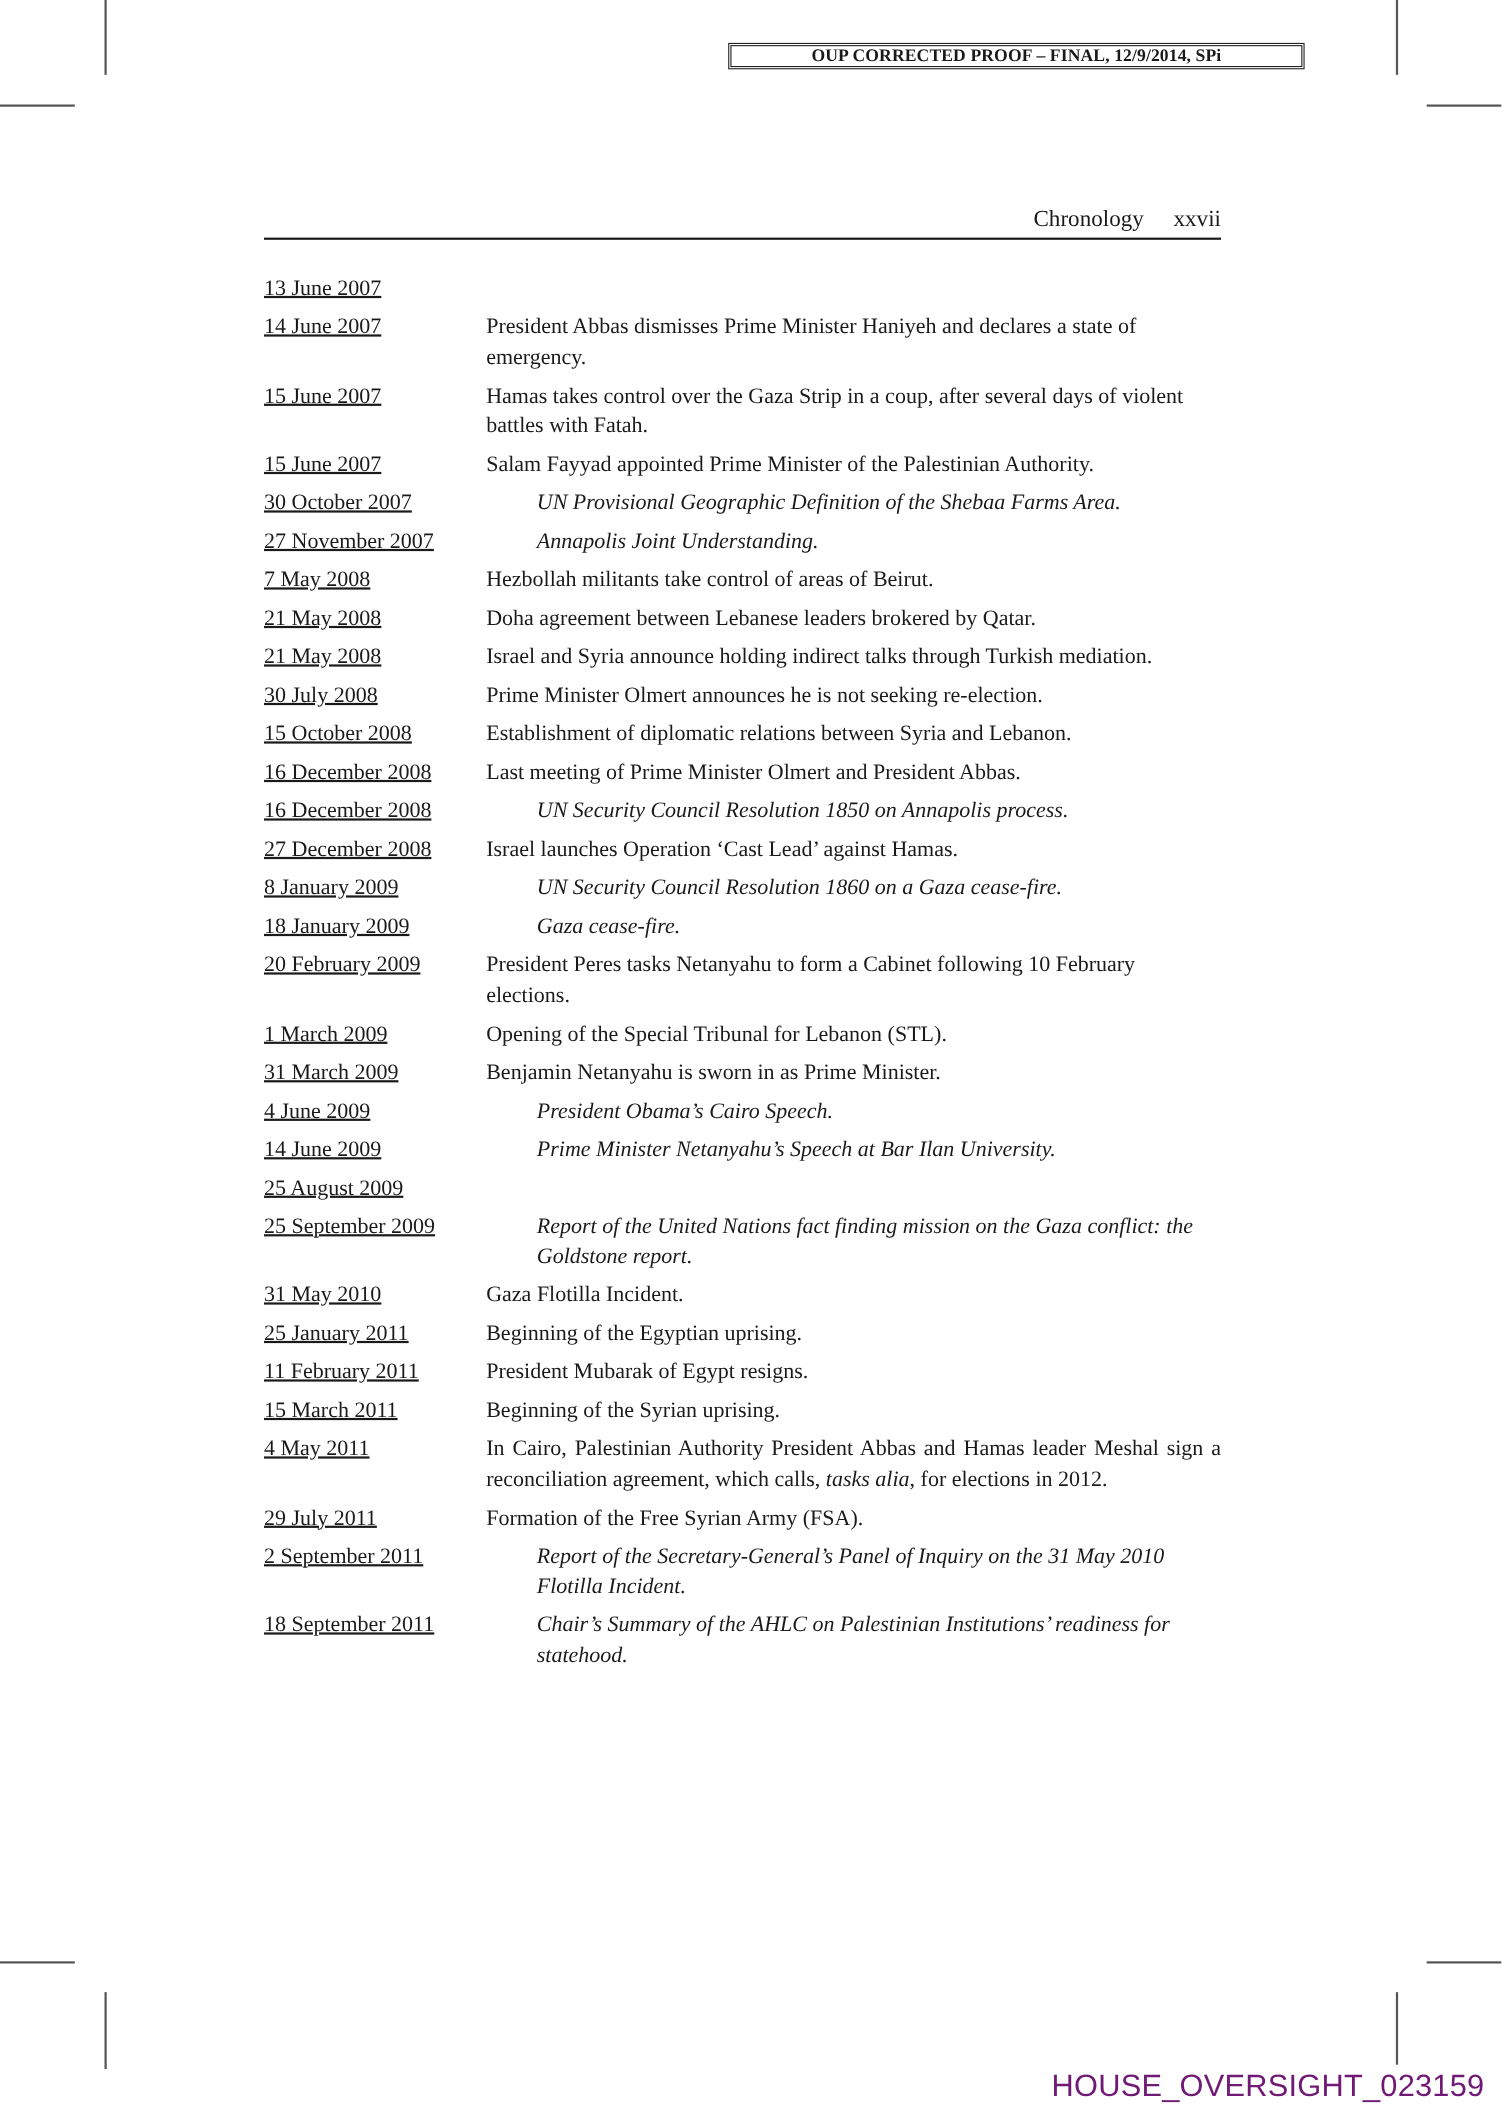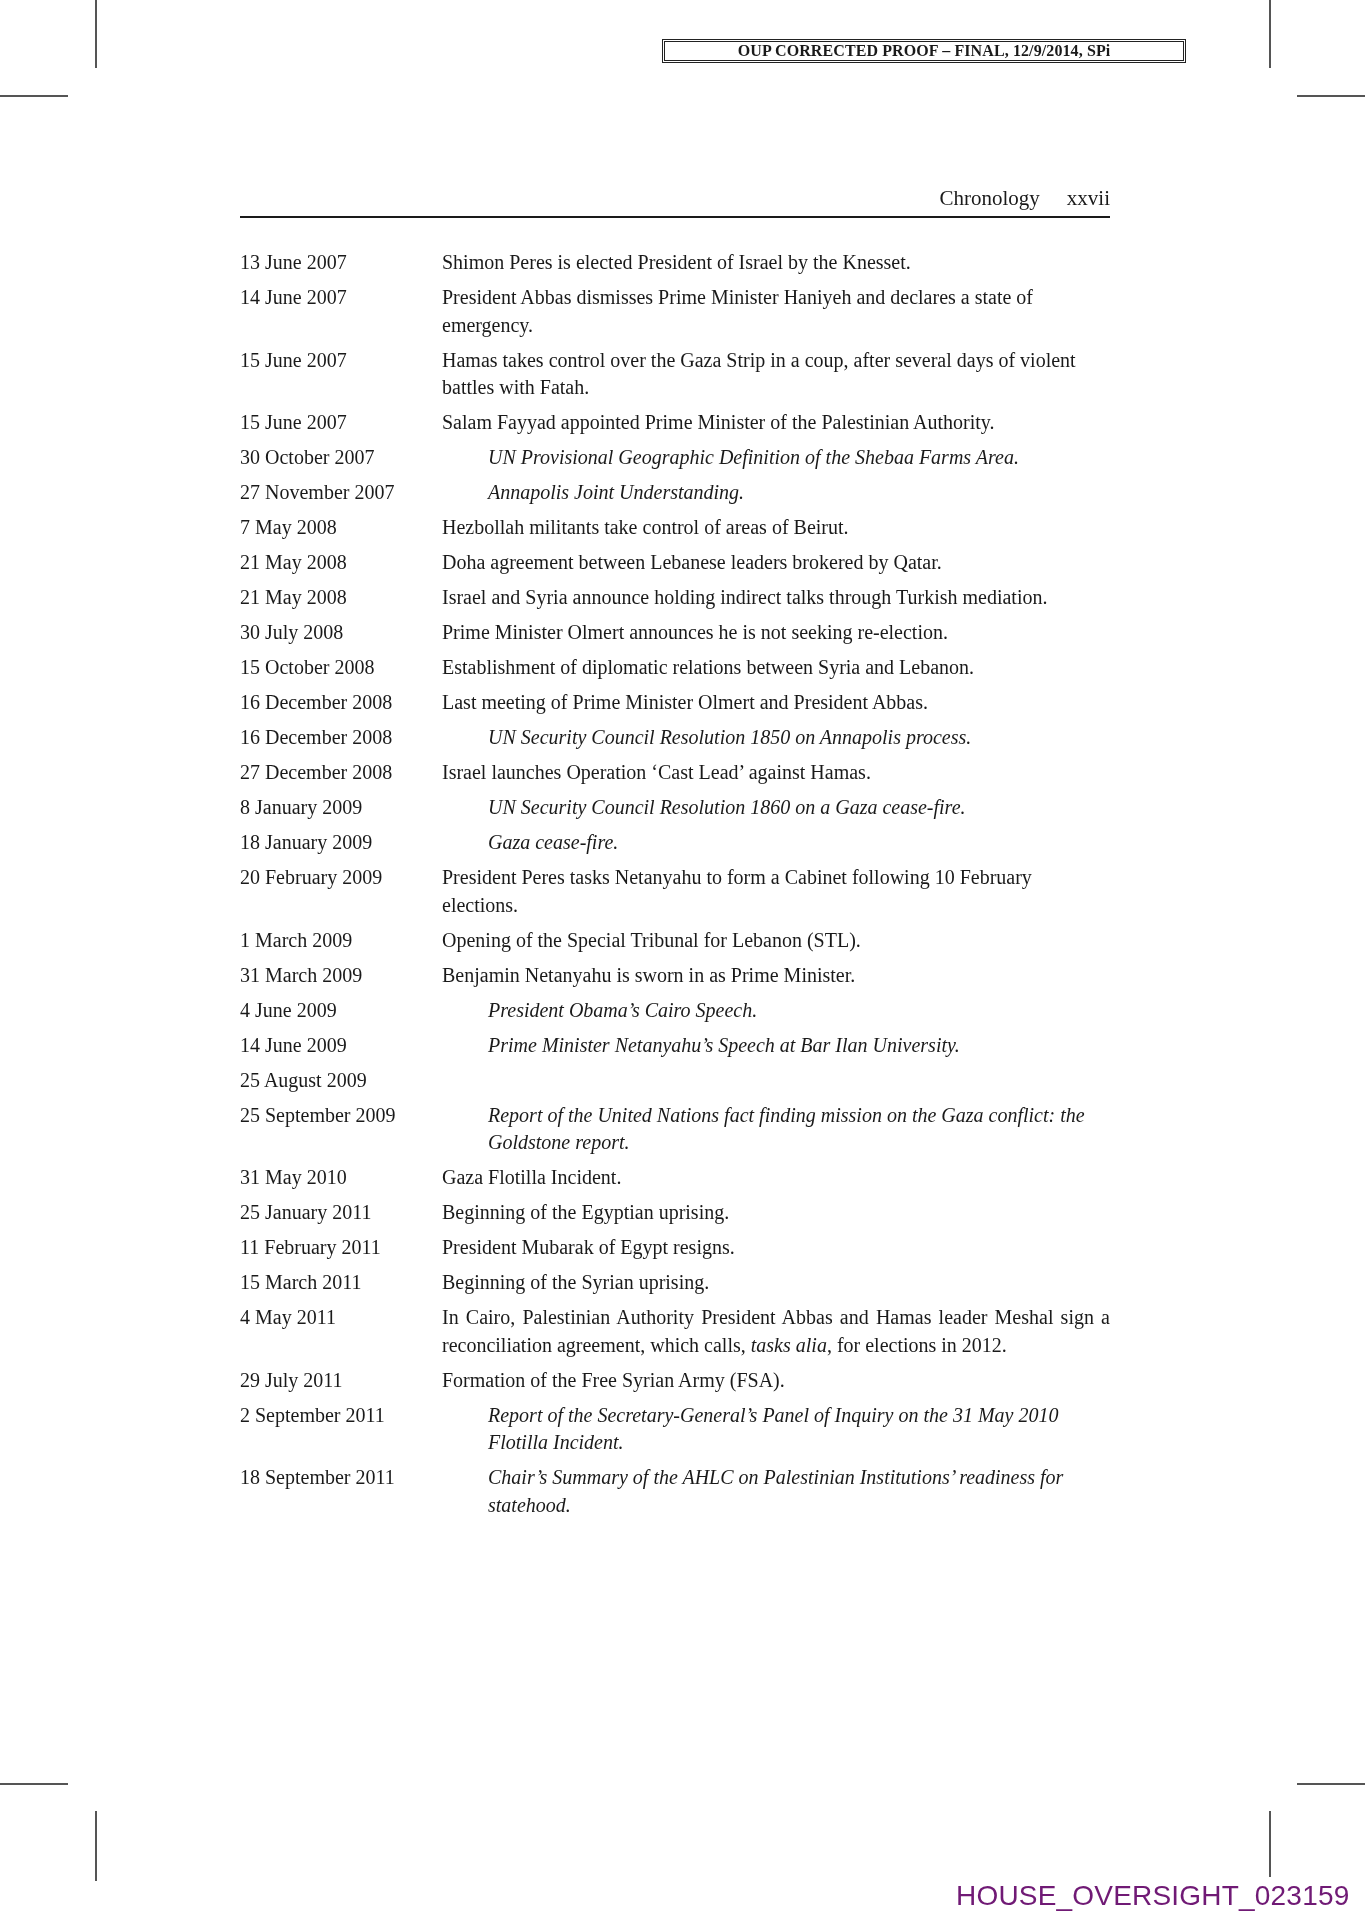--- a/index.html
+++ b/index.html
@@ -4,21 +4,21 @@
 <style>
   html, body { margin: 0; padding: 0; background: #ffffff; }
   body { width: 1365px; height: 1920px; position: relative; overflow: hidden; font-family: "Liberation Serif", "DejaVu Serif", serif; color: #1a1a1a; }
   .crop { position: absolute; background: #555; }
   .proof-stamp { position: absolute; left: 662px; top: 39px; width: 524px; height: 24px; border: 3px double #222; box-sizing: border-box; display: flex; align-items: center; justify-content: center; font-weight: bold; font-size: 16px; letter-spacing: 0.1px; white-space: nowrap; }
   .running-head { position: absolute; left: 240px; top: 186px; width: 870px; text-align: right; font-size: 21px; }
   .running-head .pg { margin-left: 27px; }
   .head-rule { position: absolute; left: 240px; top: 216px; width: 870px; height: 2px; background: #1a1a1a; }
   .chron { position: absolute; left: 240px; top: 249px; width: 870px; }
   .entry { display: flex; font-size: 20px; line-height: 27.5px; margin-bottom: 7.5px; }
-  .entry .date { width: 202px; flex: none; }
+  .entry .date { width: 202px; flex: none; text-decoration: underline; }
   .entry .desc { flex: 1; text-align: left; }
   .entry .desc.justify { text-align: justify; }
   .entry .desc.italic { font-style: italic; margin-left: 46px; }
   .footer-id { position: absolute; left: 956px; top: 1880px; font-family: "Liberation Sans", "DejaVu Sans", sans-serif; font-size: 28px; color: #701a75; letter-spacing: 0.2px; }
 </style>
 </head>
 <body>
 
 <div class="crop" style="left:95px;top:0;width:2px;height:68px;"></div>
 <div class="crop" style="left:0;top:95px;width:68px;height:2px;"></div>
@@ -32,21 +32,20 @@
 <div class="proof-stamp">OUP CORRECTED PROOF – FINAL, 12/9/2014, SPi</div>
 
 <div class="running-head">
   <span>Chronology</span><span class="pg">xxvii</span>
 </div>
 <div class="head-rule"></div>
 
 <div class="chron" id="chron">
     <div class="entry">
       <div class="date">13 June 2007</div>
-      <div class="desc">Shimon Peres is elected President of Israel by the Knesset.</div>
     </div>
     <div class="entry">
       <div class="date">14 June 2007</div>
       <div class="desc">President Abbas dismisses Prime Minister Haniyeh and declares a state of emergency.</div>
     </div>
     <div class="entry">
       <div class="date">15 June 2007</div>
       <div class="desc">Hamas takes control over the Gaza Strip in a coup, after several days of violent battles with Fatah.</div>
     </div>
     <div class="entry">

